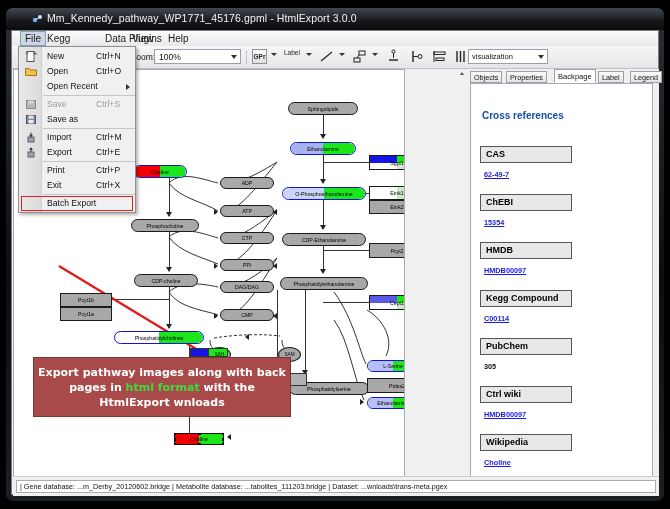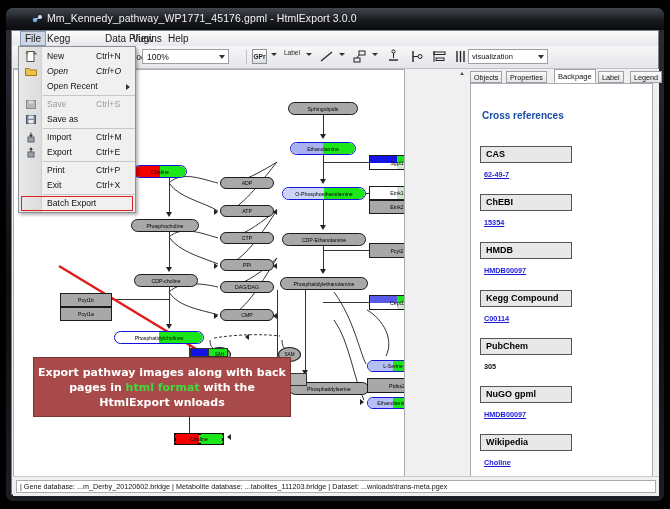--- a/index.html
+++ b/index.html
@@ -28,21 +28,21 @@
            background:linear-gradient(#fbfbfc,#e7e8ec);border-bottom:1px solid #c8cacd;}
   .menu-item{position:absolute;top:1px;height:13px;line-height:13px;font-size:10px;color:#1b1b1b;
              padding:0 4px;white-space:nowrap;}
   .menu-item.active{background:#cdd6e4;border:1px solid #8a9bb5;box-sizing:border-box;
                     top:0;height:15px;line-height:14px;}
 
   
   #toolbar{position:absolute;left:0;top:15px;width:100%;height:22px;
            background:linear-gradient(#f7f7f8,#e4e5e9);border-bottom:1px solid #bfc1c5;}
   #zoomlabel{position:absolute;left:119px;top:6px;font-size:8.5px;color:#111;}
-  #zoomcombo{position:absolute;left:130px;top:3px;width:87px;height:15px;background:#fff;
+  #zoomcombo{position:absolute;left:142px;top:3px;width:87px;height:15px;background:#fff;
              border:1px solid #9aa0a6;box-sizing:border-box;}
   #zoomvalue{position:absolute;left:4px;top:2px;font-size:8.5px;color:#111;}
   #zoomarrow{position:absolute;right:3px;top:5px;width:0;height:0;
              border-left:3.5px solid transparent;border-right:3.5px solid transparent;border-top:4px solid #333;}
   .tb-btn{position:absolute;top:3px;height:15px;}
   .tb-ico{position:absolute;top:0;width:15px;height:15px;border:1px solid #8d9196;
           background:linear-gradient(#fdfdfd,#dcdde1);box-sizing:border-box;
           font-size:6.5px;color:#222;text-align:center;line-height:13px;overflow:hidden;}
   .tb-lbl{position:absolute;top:3px;font-size:6.5px;color:#222;}
   .tb-arrow{position:absolute;top:7px;width:0;height:0;
@@ -484,21 +484,21 @@
 
         <div class="xrow-box" style="top:158px;">HMDB</div>
         <div class="xrow-val" style="top:182px;">HMDB00097</div>
 
         <div class="xrow-box" style="top:206px;">Kegg Compound</div>
         <div class="xrow-val" style="top:230px;">C00114</div>
 
         <div class="xrow-box" style="top:254px;">PubChem</div>
         <div class="xrow-val plain" style="top:278px;">305</div>
 
-        <div class="xrow-box" style="top:302px;">NuGO gpml</div>
+        <div class="xrow-box" style="top:302px;">Ctrl wiki</div>
         <div class="xrow-val" style="top:326px;">HMDB00097</div>
 
         <div class="xrow-box" style="top:350px;">Wikipedia</div>
         <div class="xrow-val" style="top:374px;">Choline</div>
 
         <div id="expdata">Expression data</div>
       </div>
     </div>
 
     <div id="statusbar">
@@ -512,21 +512,21 @@
         <svg class="fm-ico" viewBox="0 0 12 11">
           <rect x="2" y="0.5" width="7" height="10" fill="#fff" stroke="#555"></rect>
           <polygon points="9,0.5 9,3 11.5,3" fill="#ddd" stroke="#555"></polygon>
           <line x1="0.5" y1="2" x2="3.5" y2="2" stroke="#5a8a2a" stroke-width="1"></line>
           <line x1="2" y1="0.5" x2="2" y2="3.5" stroke="#5a8a2a" stroke-width="1"></line>
         </svg>
         <span class="fm-txt">New</span>
         <span class="fm-acc">Ctrl+N</span>
       </div>
 
-      <div class="fm-item" style="top:17px;font-style:italic;">
+      <div class="fm-item" style="top:17px;">
         <svg class="fm-ico" viewBox="0 0 12 11">
           <path d="M0.5,2.5 L4,2.5 L5,4 L11.5,4 L11.5,9.5 L0.5,9.5 Z" fill="#f0c14b" stroke="#a2791f"></path>
         </svg>
         <span class="fm-txt">Open</span>
         <span class="fm-acc">Ctrl+O</span>
       </div>
 
       <div class="fm-item" style="top:32px;">
         <span class="fm-txt">Open Recent</span>
         <span class="fm-sub"></span>

